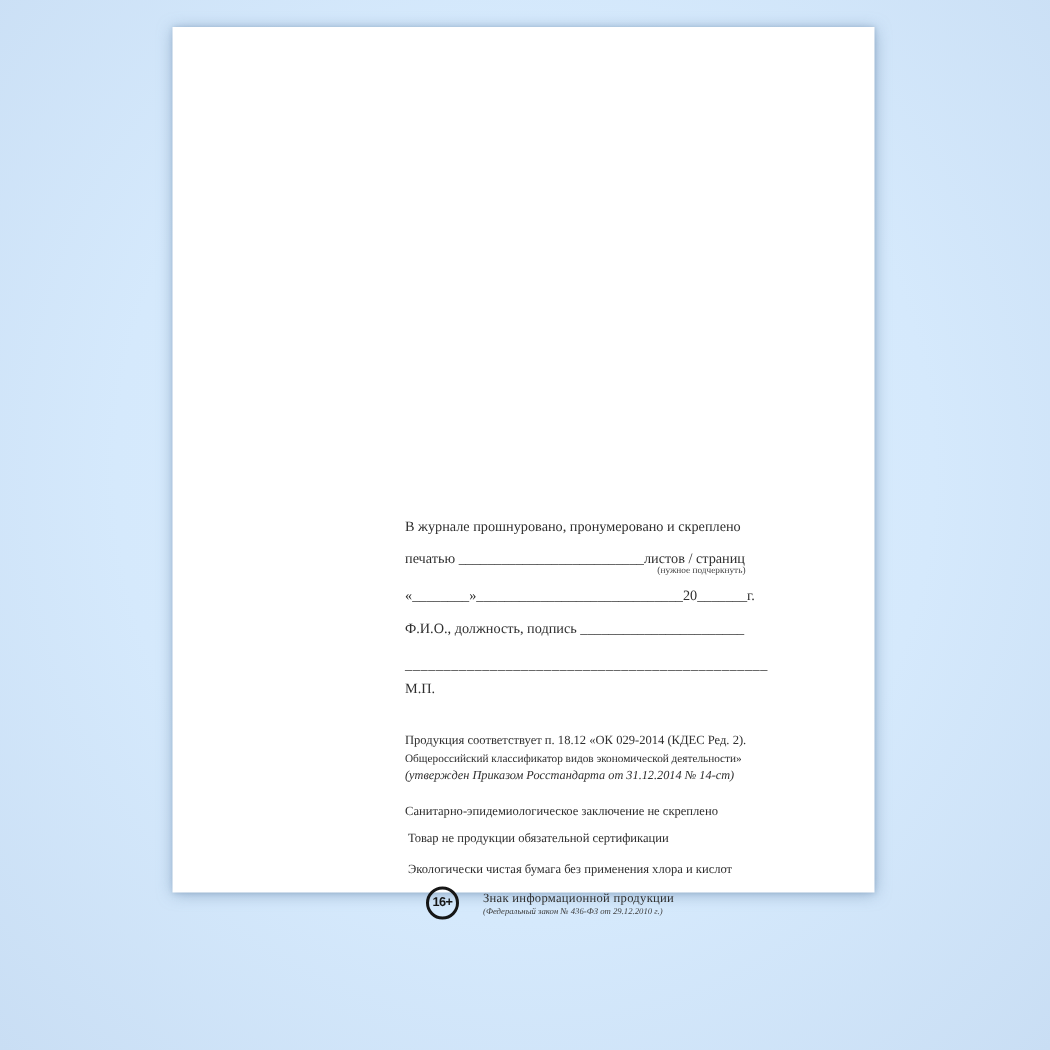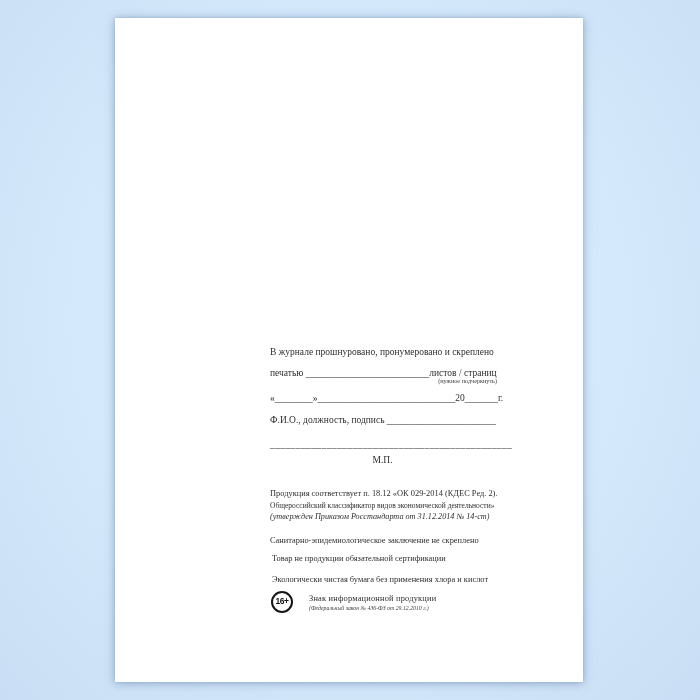--- a/index.html
+++ b/index.html
@@ -13,21 +13,21 @@
     position: relative;
     width: 700px;
     height: 700px;
     background: radial-gradient(ellipse at 50% 45%, #ddeefe 0%, #d5e9fc 55%, #c9def4 100%);
   }
   #paper {
     position: absolute;
     left: 115px;
     top: 18px;
     width: 468px;
-    height: 664px;
+    height: 577px;
     background: #ffffff;
     box-shadow: 0 1px 10px rgba(106,138,173,0.62), 0 0 3px rgba(106,138,173,0.35);
   }
   .blk {
     position: absolute;
     font-family: "Liberation Serif", serif;
     color: #2e2e2e;
   }
   .row {
     position: absolute;
@@ -36,35 +36,35 @@
     line-height: 1.15;
   }
   
   #binding-block { left: 155px; top: 329px; width: 227px; font-size: 9.5px; }
   .b-l1    { top: 0; }
   .b-l2    { top: 21px; }
   .b-hint  { top: 30px; width: 100%; text-align: right; font-size: 6.2px; color: #3c3c3c; }
   .b-l4    { top: 46px; }
   .b-l5    { top: 68px; text-align: center; }
   .b-l6    { top: 92px; letter-spacing: 0.4px; }
-  .b-stamp { top: 108px; width: 100%; text-align: center; padding-right: 2px; box-sizing: border-box; }
+  .b-stamp { top: 108px; width: 100%; text-align: left; padding-right: 2px; box-sizing: border-box; }
   
   #cert-block { left: 155px; top: 471px; width: 234px; font-size: 8.4px; }
   .c-l1 { top: 0; }
   .c-l2 { top: 13px; font-size: 7.5px; }
   .c-l3 { top: 23px; font-size: 8.2px; font-style: italic; }
   .c-l4 { top: 47px; }
   .c-l5 { top: 65px; left: 2px; }
   .c-l6 { top: 86px; left: 2px; }
   
   .c-badge-row { top: 102px; display: flex; align-items: flex-start; }
   .age-badge {
     width: 18px;
     height: 18px;
-    margin-left: 1px;
+    margin-left: 14px;
     border: 2.2px solid #161616;
     border-radius: 50%;
     display: flex;
     align-items: center;
     justify-content: center;
     font-family: "Liberation Sans", sans-serif;
     font-weight: bold;
     font-size: 8.5px;
     letter-spacing: -0.4px;
     color: #161616;

